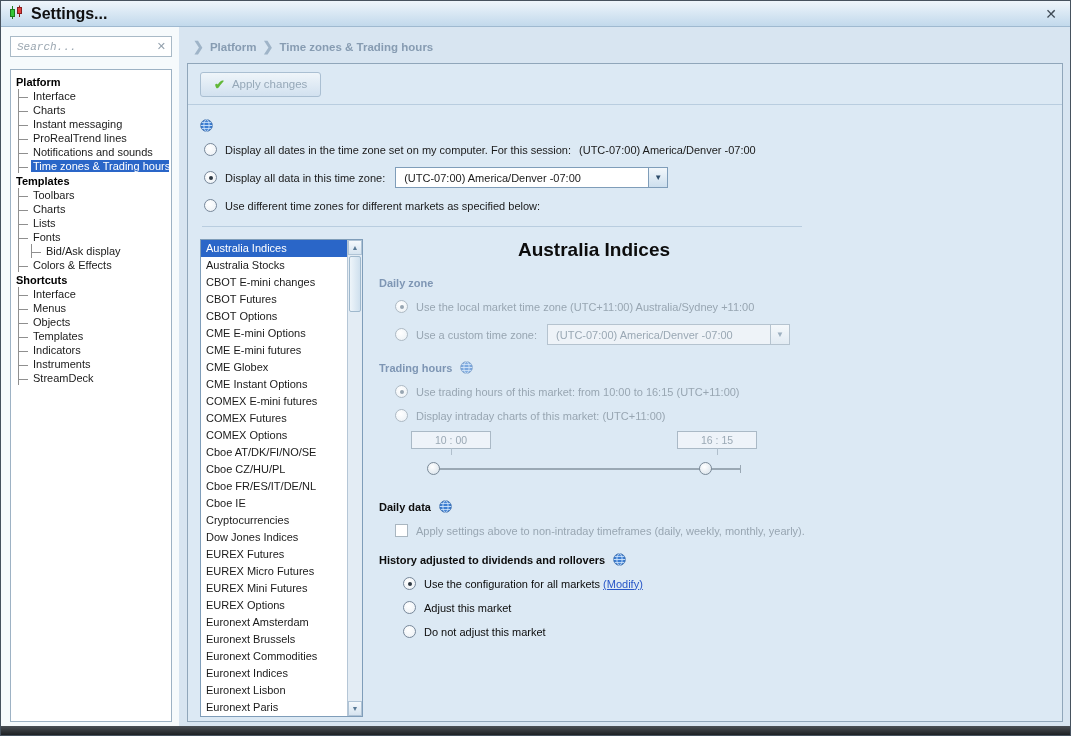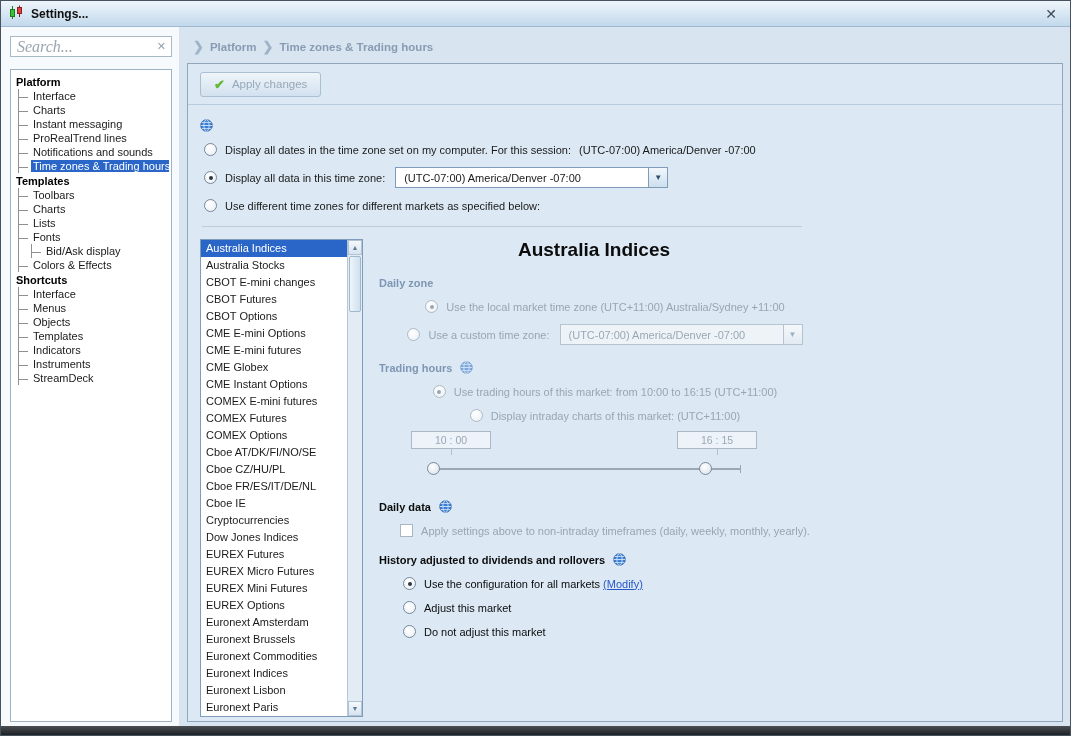--- a/index.html
+++ b/index.html
@@ -8,28 +8,28 @@
 
   .window { position:relative; width:1071px; height:736px; background:#d8e5f1;
             border:1px solid #46525e; overflow:hidden; font-size:11px; color:#1a1a1a; }
   .frame-bottom { position:absolute; left:0; right:0; bottom:0; height:9px;
             background:linear-gradient(#4a4f54,#1e2124); }
 
   
   .titlebar { position:absolute; top:0; left:0; right:0; height:26px;
             background:linear-gradient(#eef5fb,#c2d9ec); border-bottom:1px solid #9fb9d0;
             display:flex; align-items:center; gap:7px; padding:0 10px 0 8px; }
-  .title-text { font-weight:bold; font-size:12px; color:#101010; }
+  .title-text { font-weight:bold; font-size:16px; color:#101010; }
   .close-btn { margin-left:auto; font-size:14px; color:#3f4a55; width:18px; text-align:center; cursor:pointer; }
 
   
   .sidebar { position:absolute; left:0; top:26px; width:178px; bottom:9px; background:#f6fafc; }
   .search-wrap { position:absolute; top:9px; left:9px; right:7px; height:21px; }
   .search-input { width:100%; height:21px; border:1px solid #a9bac7; padding:2px 20px 2px 6px;
-            font-size:16px; font-family:Liberation Serif, serif; background:#fff; color:#222; }
+            font-size:11px; font-family:Liberation Mono, monospace; background:#fff; color:#222; }
   .search-input::placeholder { font-style:italic; color:#9aa6b0; }
   .search-clear { position:absolute; right:6px; top:4px; color:#93a1ad; font-size:11px; cursor:pointer; }
 
   .tree-panel { position:absolute; top:42px; left:9px; right:7px; bottom:4px;
             border:1px solid #9db2c4; background:#fff; padding:5px 2px; overflow:hidden; }
   .tree-group { margin-bottom:1px; }
   .tree-group-label { font-weight:bold; padding:1px 3px; color:#000; cursor:pointer; }
   .tree-children { margin-left:5px; border-left:1px solid #8f8f8f; }
   .tree-item { position:relative; padding:1px 0 1px 12px; white-space:nowrap; cursor:pointer; }
   .tree-item::before { content:''; position:absolute; left:0; top:8px; width:9px; height:1px; background:#8f8f8f; }
@@ -56,21 +56,21 @@
   .section-title { display:flex; align-items:center; gap:8px; font-weight:bold; font-size:11.5px;
             color:#0c0c0c; margin:2px 0 4px 0; }
   .globe { display:inline-flex; line-height:0; }
   .globe.dim { opacity:.6; }
 
   .option-row { display:flex; align-items:center; gap:8px; margin:11px 0 11px 4px; }
   .radio { flex:none; width:13px; height:13px; border-radius:50%; border:1px solid #78889a;
             background:radial-gradient(circle at 40% 35%, #ffffff, #e9eff4); position:relative; }
   .radio.checked::after { content:''; position:absolute; left:3.5px; top:3.5px; width:4px; height:4px;
             border-radius:50%; background:#2e3842; }
-  .option-row.disabled { color:#98a6b2;justify-content:center; }
+  .option-row.disabled { color:#98a6b2; }
   .option-row.disabled .radio { border-color:#aebac4; }
   .option-row.disabled .radio.checked::after { background:#98a6b2; }
   .checkbox { flex:none; width:13px; height:13px; border:1px solid #a9b6c0; background:#fff; }
 
   .combo { display:inline-flex; align-items:stretch; border:1px solid #7f9db9; background:#fff;
             height:21px; margin-left:2px; }
   .combo-text { display:flex; align-items:center; padding:0 8px; min-width:252px; }
   .combo-btn { width:19px; border-left:1px solid #7f9db9;
             background:linear-gradient(#f2f7fb,#cddfee); display:flex; align-items:center; justify-content:center; cursor:pointer; }
   .combo-arrow { font-size:8px; color:#2f4d6b; }

